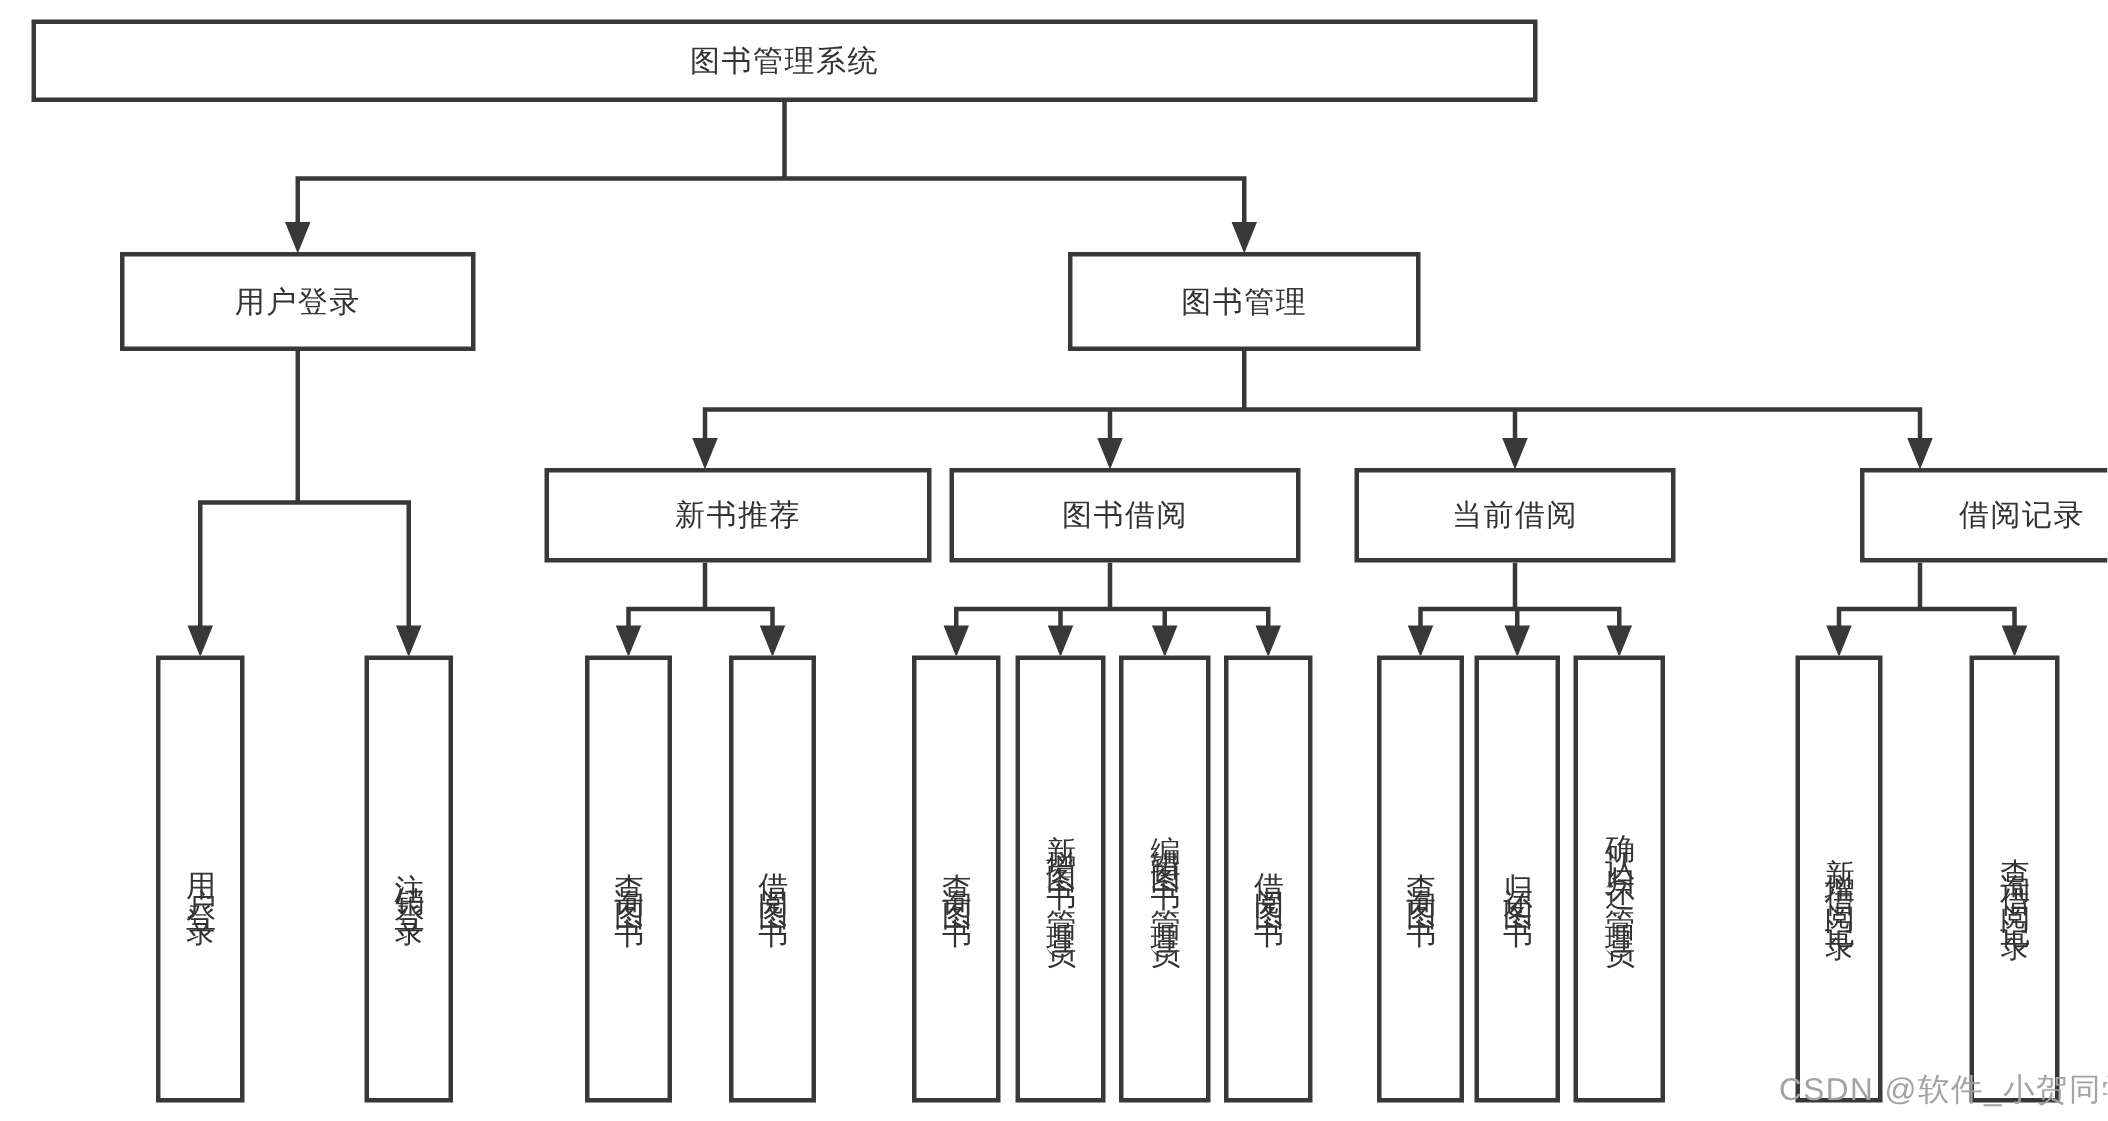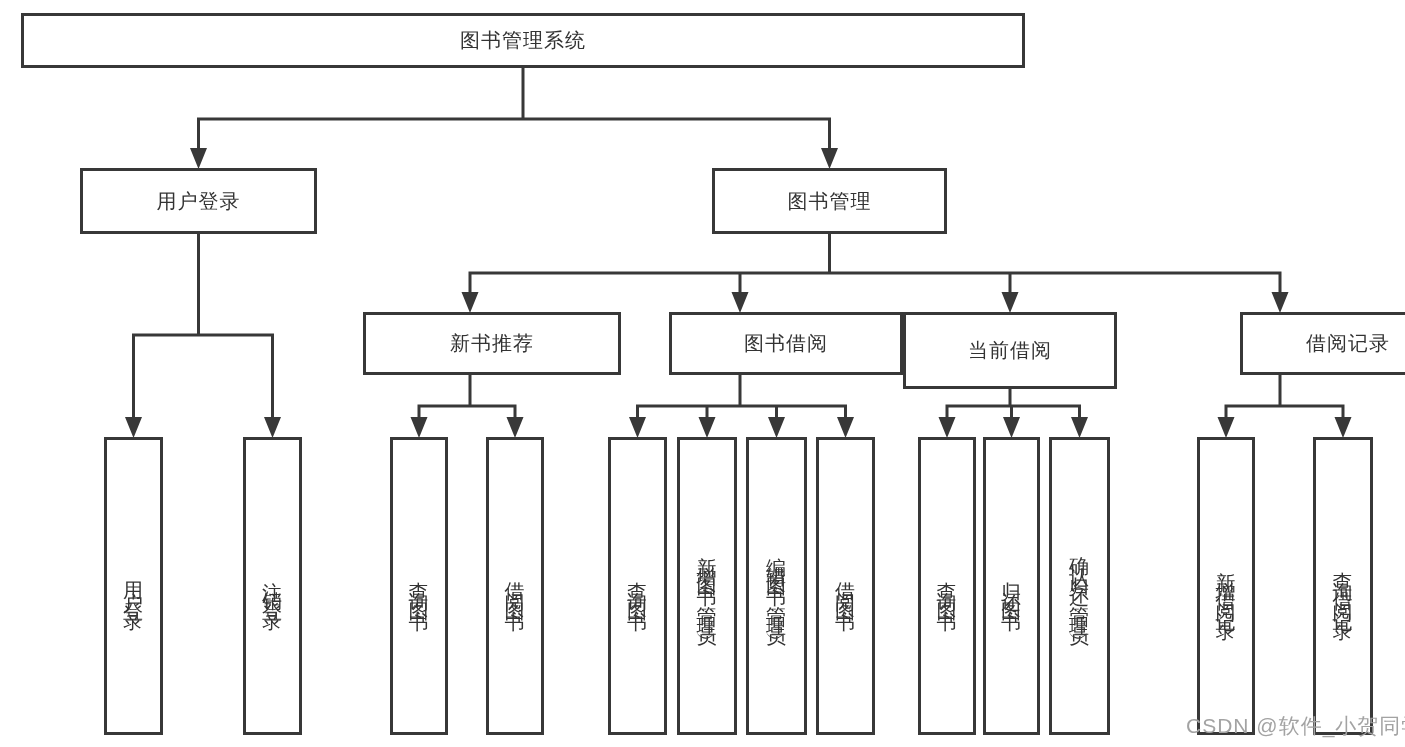--- a/index.html
+++ b/index.html
@@ -125,24 +125,24 @@
   <div class="node" style="left:80px;top:168px;width:237px;height:66px;">
     <span>用户登录</span>
   </div>
   <div class="node" style="left:712px;top:168px;width:235px;height:66px;align-items:center;">
     <span>图书管理</span>
   </div>
 
   <div class="node" style="left:363px;top:312px;width:258px;height:63px;">
     <span>新书推荐</span>
   </div>
-  <div class="node" style="left:633px;top:312px;width:234px;height:63px;margin-left:36px;">
+  <div class="node" style="left:633px;top:312px;width:234px;height:63px;">
     <span>图书借阅</span>
   </div>
-  <div class="node" style="left:903px;top:312px;width:214px;height:77px;">
+  <div class="node" style="left:903px;top:312px;width:214px;height:63px;">
     <span>当前借阅</span>
   </div>
   <div class="node" style="left:1240px;top:312px;width:216px;height:63px;">
     <span>借阅记录</span>
   </div>
 
   <div class="leaf" style="left:104px;width:59px;">
     <span class="vtext">用户登录</span>
   </div>
   <div class="leaf" style="left:243px;width:59px;">

